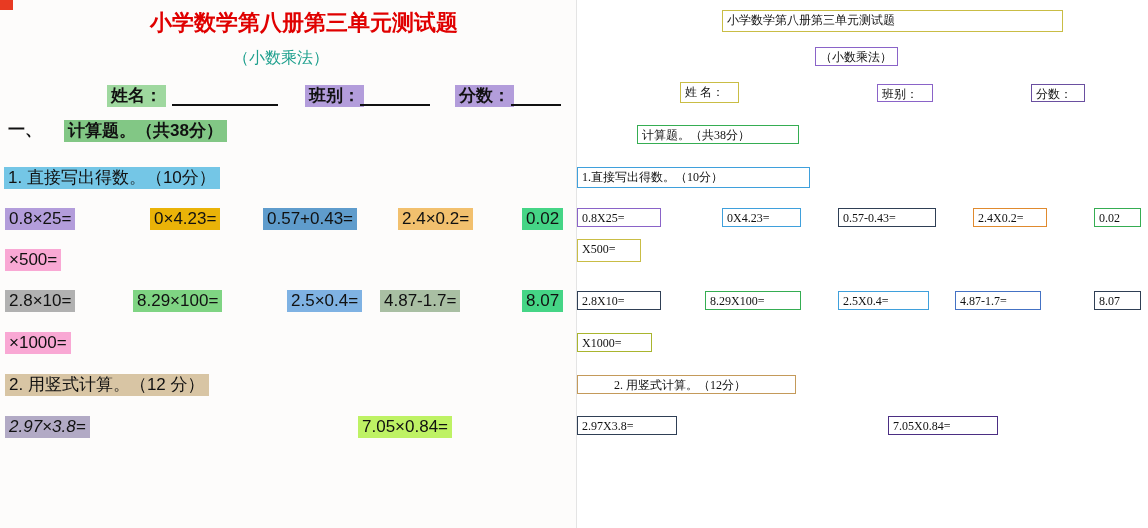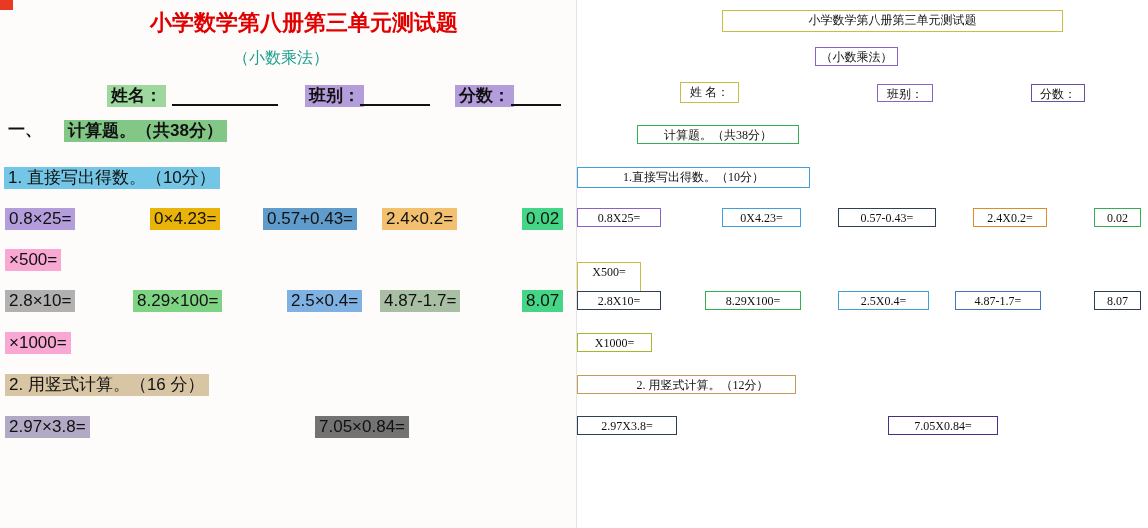--- a/index.html
+++ b/index.html
@@ -1,17 +1,17 @@
 <!DOCTYPE html>
 <html><head>
 <meta charset="utf-8">
 <style>
   html,body{margin:0;padding:0;background:#888;}
   .stage{position:relative;width:1148px;height:528px;background:#ffffff;overflow:hidden;
-         font-family:"Liberation Sans",sans-serif;color:#111;text-align:center;}
+         font-family:"Liberation Sans",sans-serif;color:#111;}
   .panel-left{position:absolute;left:0;top:0;width:576px;height:528px;background:#fdfcfb;}
   .panel-right{position:absolute;left:576px;top:0;width:572px;height:528px;background:#ffffff;border-left:1px solid #e4e4e4;box-sizing:border-box;}
 
   .red-marker{position:absolute;left:0;top:0;width:13px;height:10px;background:#e83a22;}
 
   
   .lt{position:absolute;font-size:17px;white-space:nowrap;line-height:20px;}
   .bold{font-weight:bold;}
   .doc-title{position:absolute;left:150px;top:8px;font-size:22px;font-weight:bold;color:#e00000;white-space:nowrap;}
   .doc-subtitle{position:absolute;left:233px;top:48px;font-size:16px;color:#1fa08e;white-space:nowrap;}
@@ -25,21 +25,21 @@
   .hl-bg{background:#eab308;}   
   .hl-bl2{background:#5f9ccc;}  
   .hl-or{background:#f2c06e;}   
   .hl-gb{background:#45d586;}   
   .hl-yg{background:#f9a8d4;}   
   .hl-gy{background:#b1b1b1;}   
   .hl-g3{background:#7fd483;}   
   .hl-bl3{background:#7fb2e3;margin-left:24px;}  
   .hl-sg{background:#a9bfa3;}   
   .hl-gp{background:#b2aac5;}   
-  .hl-pu2{background:#737373;}  
+  .hl-pu2{background:#bef264;margin-left:43px;}  
   .hl-tn{background:#d8c5a4;}   
 
   
   .rb{position:absolute;font-size:12px;line-height:14px;font-family:"Liberation Serif",serif;
       white-space:nowrap;padding:2px 4px;border:1px solid #888;box-sizing:border-box;background:#fff;overflow:hidden;}
   .bd-ye{border-color:#c9bd45;}
   .bd-pu{border-color:#8a63c8;}
   .bd-pu2{border-color:#6a4fa0;}
   .bd-dpu{border-color:#4b2e83;}
   .bd-gr{border-color:#35ad52;}
@@ -69,55 +69,55 @@
     <span class="blank" style="left:511px;top:103px;width:50px;"></span>
 
     <span class="lt bold" style="left:8px;top:120px;">一、</span>
     <span class="lt bold hl hl-g2" style="left:64px;top:120px;">计算题。（共38分）</span>
 
     <span class="lt hl hl-bl1" style="left:4px;top:167px;">1. 直接写出得数。（10分）</span>
 
     <span class="lt hl hl-pu" style="left:5px;top:208px;">0.8×25=</span>
     <span class="lt hl hl-bg" style="left:150px;top:208px;">0×4.23=</span>
     <span class="lt hl hl-bl2" style="left:263px;top:208px;">0.57+0.43=</span>
-    <span class="lt hl hl-or" style="left:382px;top:208px;">2.4×0.2=</span>
+    <span class="lt hl hl-or" style="left:398px;top:208px;">2.4×0.2=</span>
     <span class="lt hl hl-gb" style="left:522px;top:208px;">0.02</span>
     <span class="lt hl hl-yg" style="left:5px;top:249px;">×500=</span>
 
     <span class="lt hl hl-gy" style="left:5px;top:290px;">2.8×10=</span>
     <span class="lt hl hl-g3" style="left:133px;top:290px;">8.29×100=</span>
     <span class="lt hl hl-bl3" style="left:263px;top:290px;">2.5×0.4=</span>
     <span class="lt hl hl-sg" style="left:380px;top:290px;">4.87-1.7=</span>
     <span class="lt hl hl-gb" style="left:522px;top:290px;">8.07</span>
     <span class="lt hl hl-yg" style="left:5px;top:332px;">×1000=</span>
 
-    <span class="lt hl hl-tn" style="left:5px;top:374px;">2. 用竖式计算。（16 分）</span>
+    <span class="lt hl hl-tn" style="left:5px;top:374px;">2. 用竖式计算。（12 分）</span>
 
-    <span class="lt hl hl-gp" style="left:5px;top:416px;">2.97×3.8=</span>
+    <span class="lt hl hl-gp" style="left:5px;top:416px;font-style:italic;">2.97×3.8=</span>
     <span class="lt hl hl-pu2" style="left:315px;top:416px;">7.05×0.84=</span>
   </div>
 
   <div class="panel-right"></div>
 
   <div class="rb bd-ye" style="left:722px;top:10px;width:341px;height:22px;">小学数学第八册第三单元测试题</div>
   <div class="rb bd-pu" style="left:815px;top:47px;width:83px;height:19px;">（小数乘法）</div>
 
   <div class="rb bd-ye" style="left:680px;top:82px;width:59px;height:21px;">姓 名：</div>
   <div class="rb bd-pu" style="left:877px;top:84px;width:56px;height:18px;">班别：</div>
   <div class="rb bd-pu2" style="left:1031px;top:84px;width:54px;height:18px;">分数：</div>
 
   <div class="rb bd-gr" style="left:637px;top:125px;width:162px;height:19px;">计算题。（共38分）</div>
   <div class="rb bd-bl" style="left:577px;top:167px;width:233px;height:21px;">1.直接写出得数。（10分）</div>
 
   <div class="rb bd-pu" style="left:577px;top:208px;width:84px;height:19px;">0.8X25=</div>
   <div class="rb bd-bl" style="left:722px;top:208px;width:79px;height:19px;">0X4.23=</div>
   <div class="rb bd-dk" style="left:838px;top:208px;width:98px;height:19px;">0.57-0.43=</div>
   <div class="rb bd-or" style="left:973px;top:208px;width:74px;height:19px;">2.4X0.2=</div>
   <div class="rb bd-gr" style="left:1094px;top:208px;width:47px;height:19px;">0.02</div>
-  <div class="rb bd-ye" style="left:577px;top:262px;width:64px;height:34px;">X500=</div>
+  <div class="rb bd-ye" style="left:577px;top:239px;width:64px;height:23px;">X500=</div>
 
   <div class="rb bd-dk" style="left:577px;top:291px;width:84px;height:19px;">2.8X10=</div>
   <div class="rb bd-gr" style="left:705px;top:291px;width:96px;height:19px;">8.29X100=</div>
   <div class="rb bd-bl" style="left:838px;top:291px;width:91px;height:19px;">2.5X0.4=</div>
   <div class="rb bd-bl2" style="left:955px;top:291px;width:86px;height:19px;">4.87-1.7=</div>
   <div class="rb bd-dk" style="left:1094px;top:291px;width:47px;height:19px;">8.07</div>
   <div class="rb bd-yg" style="left:577px;top:333px;width:75px;height:19px;">X1000=</div>
 
   <div class="rb bd-tn" style="left:577px;top:375px;width:219px;height:19px;">2. 用竖式计算。（12分）</div>
 

